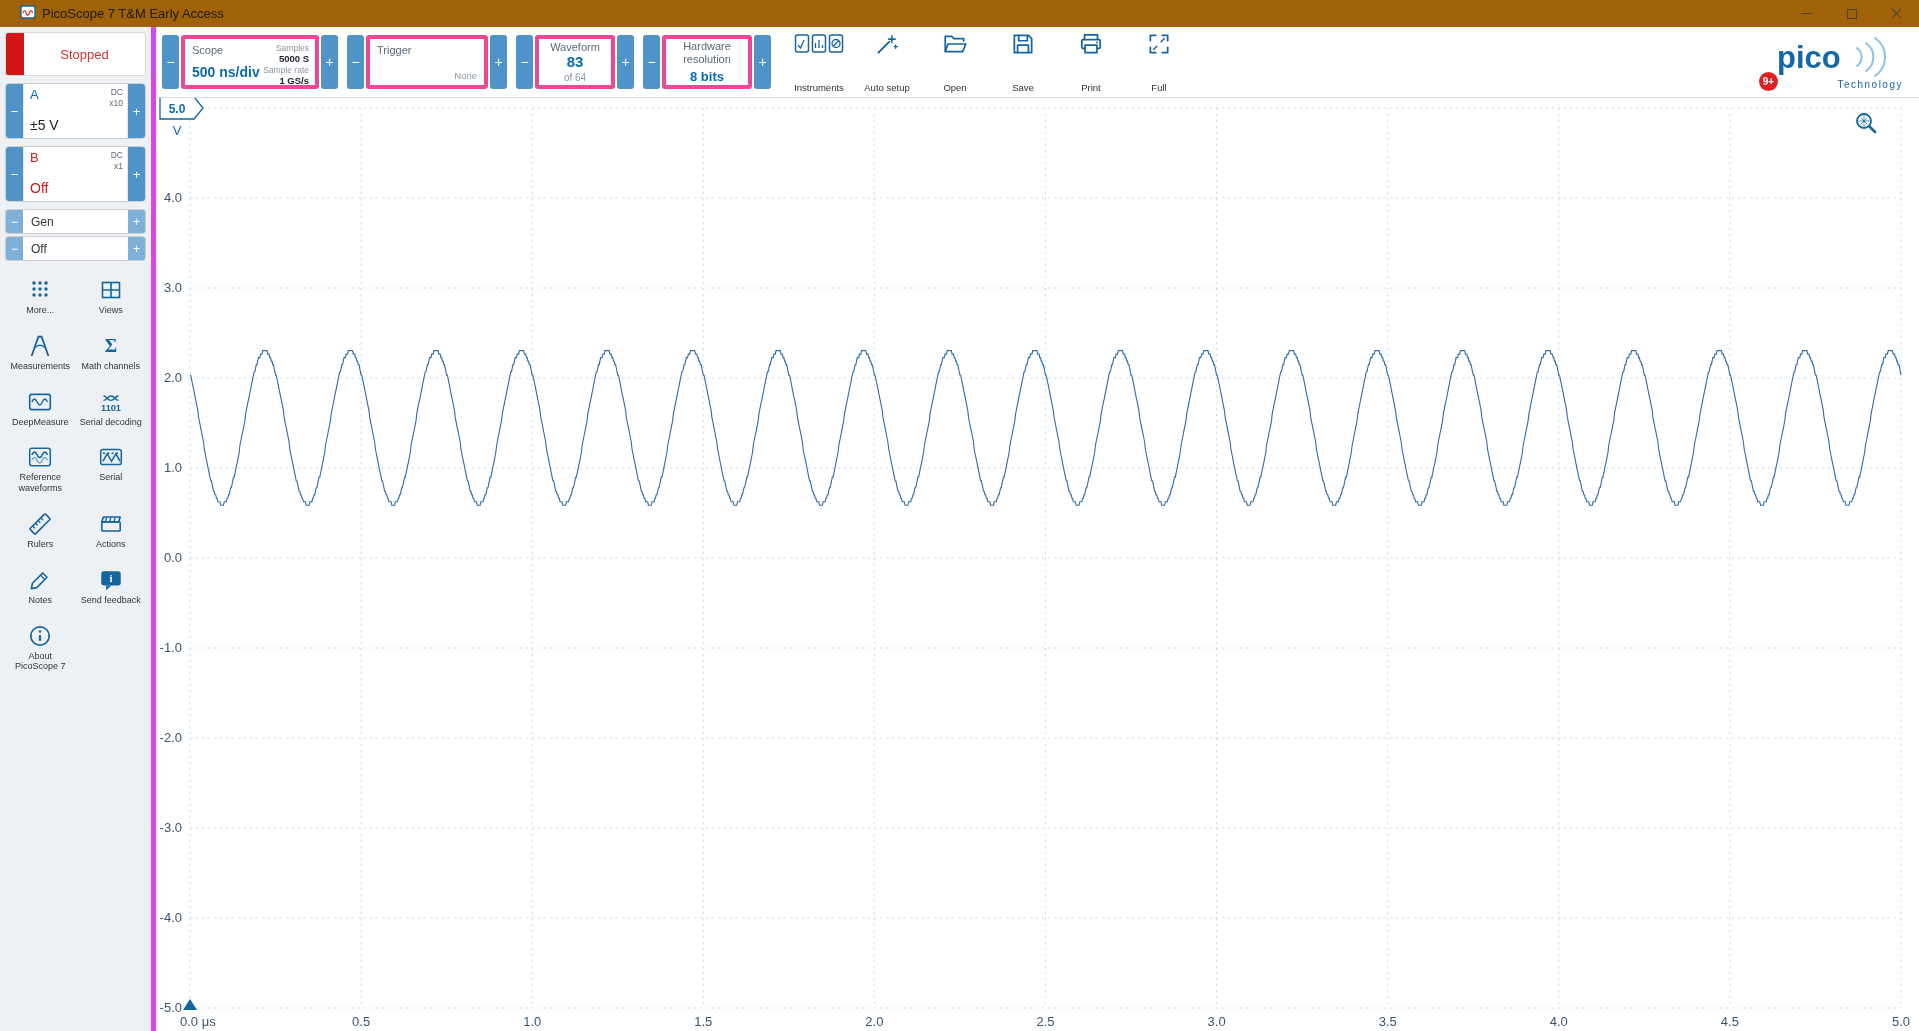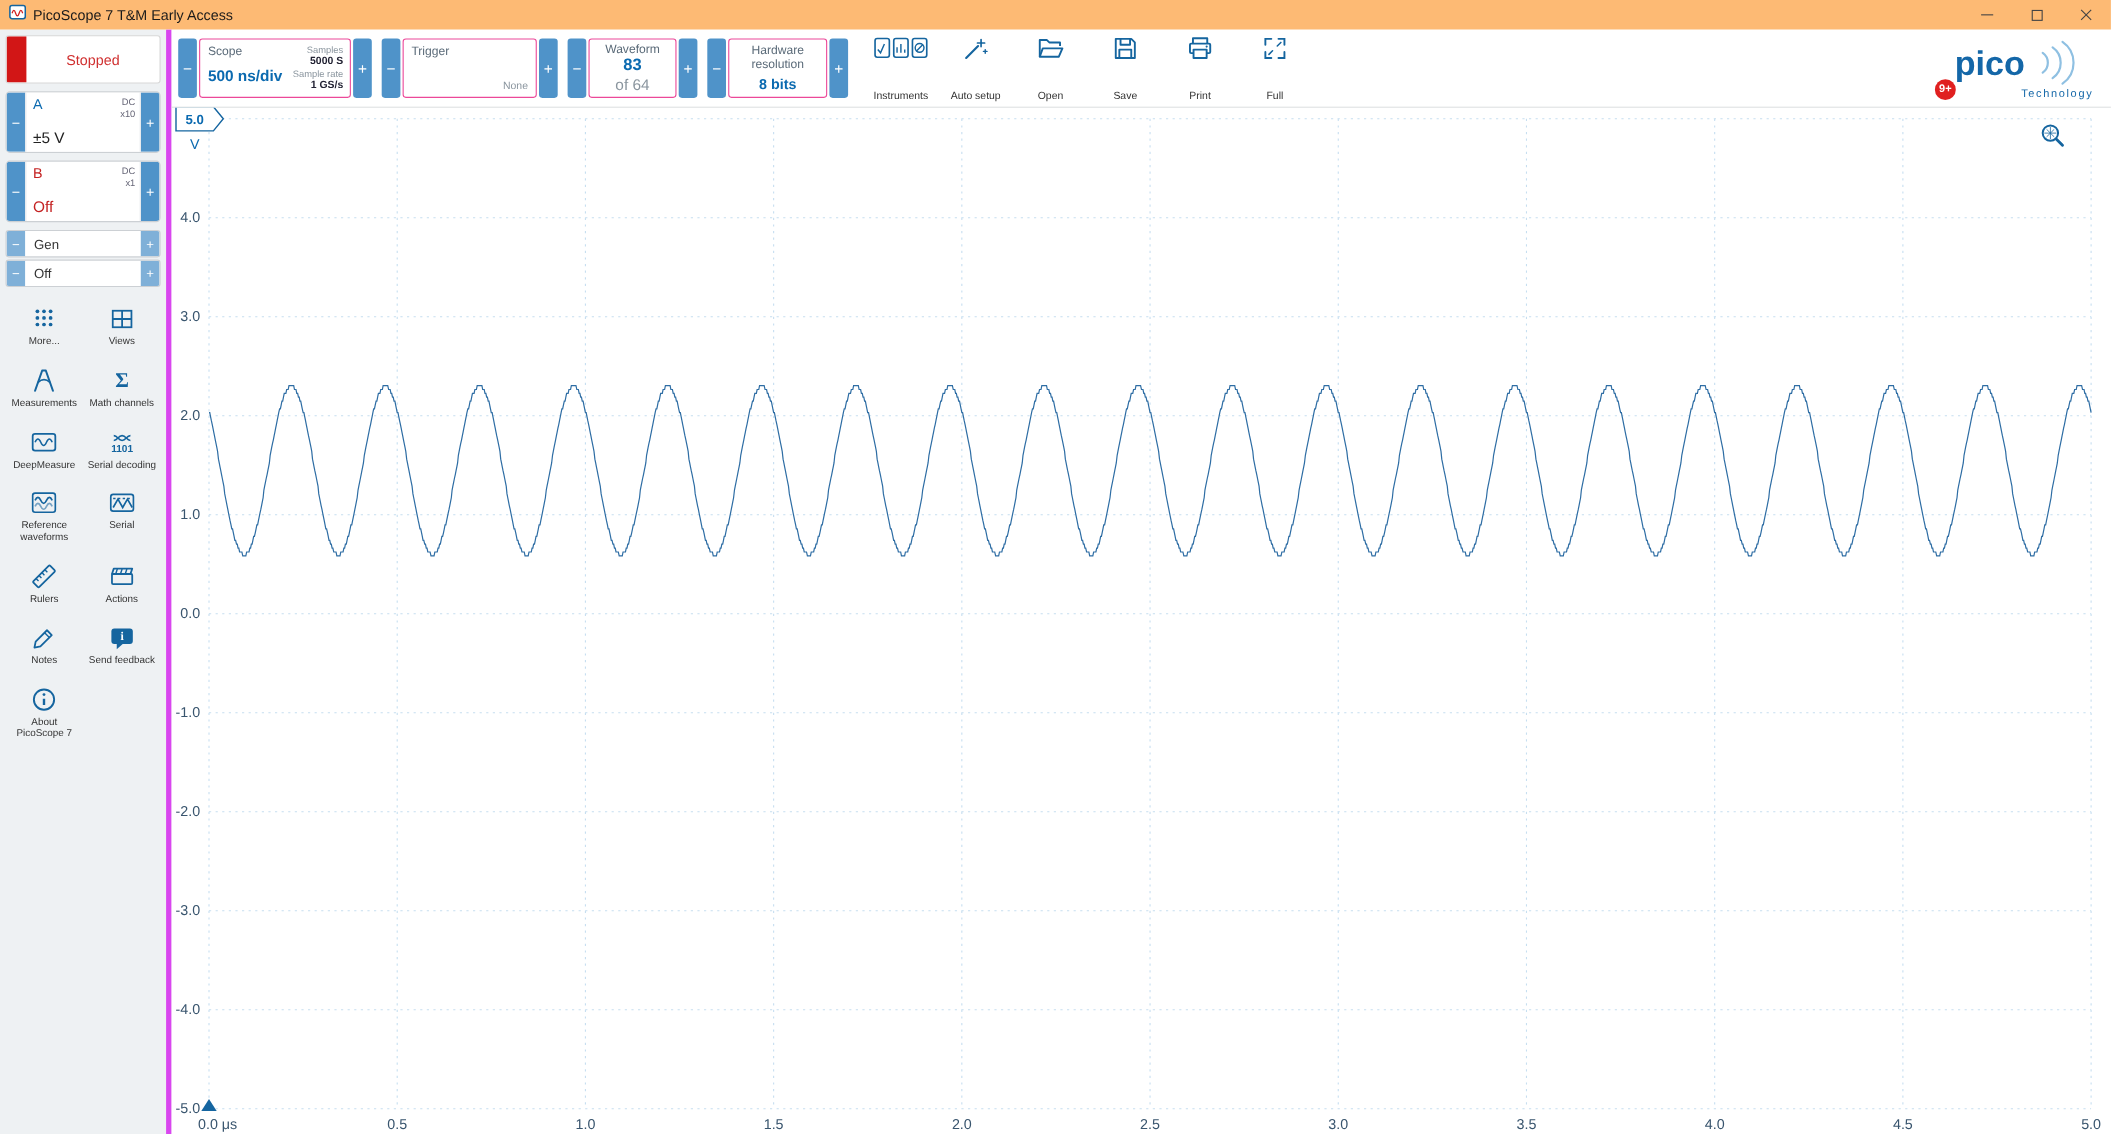--- a/index.html
+++ b/index.html
@@ -1,20 +1,20 @@
 <!DOCTYPE html>
 <html><head>
 <meta charset="utf-8">
 <style>
   html,body{margin:0;padding:0;width:1919px;height:1031px;overflow:hidden;
     font-family:"Liberation Sans",sans-serif;background:#fff;}
   *{box-sizing:border-box;}
 
   
-  .titlebar{height:27px;background:#fdba74;display:flex;align-items:center;padding-left:8px;}
+  .titlebar{height:27px;background:#a16207;display:flex;align-items:center;padding-left:20px;}
   .titlebar .title{font-size:13px;color:#1a1a1a;margin-left:6px;}
   .win-controls{margin-left:auto;display:flex;height:100%;}
   .wc{width:45px;display:flex;align-items:center;justify-content:center;}
   .wc-min-g{width:11px;height:1px;background:#444;}
   .wc-max-g{width:10px;height:10px;border:1px solid #444;}
 
   
   .app-body{display:flex;height:1004px;}
   .left-col{width:156px;flex:none;background:#eef1f3;border-right:5px solid #d946ef;padding:5px;}
 
@@ -40,32 +40,32 @@
   .tools-grid{margin-top:16px;display:grid;grid-template-columns:1fr 1fr;row-gap:17px;}
   .tool-item{display:flex;flex-direction:column;align-items:center;}
   .tool-icon{height:26px;display:flex;align-items:center;}
   .tool-label{font-size:9px;color:#333;text-align:center;line-height:1.2;margin-top:2px;max-width:66px;}
 
   
   .right-col{flex:1;display:flex;flex-direction:column;min-width:0;}
   .toolbar{height:71px;flex:none;background:#fff;border-bottom:1px solid #d9dcde;display:flex;align-items:center;padding-left:6px;position:relative;}
   .tb-group{display:flex;height:54px;margin-right:9px;}
   .tb-group .pm{height:100%;border-radius:3px;font-size:14px;}
-  .tb-panel{background:#fff;border:1px solid #ec4899;border-radius:3px;margin:0 2px;position:relative;}
+  .tb-panel{background:#fff;border:4px solid #ec4899;border-radius:3px;margin:0 2px;position:relative;}
   .panel-label{font-size:11px;color:#5a6a78;}
   .panel-scope{width:138px;padding:5px 7px;}
   .scope-value{font-size:14px;font-weight:bold;color:#0b6ab0;margin-top:8px;}
   .scope-samples{position:absolute;top:4px;right:6px;text-align:right;line-height:1.2;}
   .ss-label{font-size:8.5px;color:#8a959e;}
   .ss-value{font-size:9.5px;color:#223;font-weight:bold;}
   .panel-trigger{width:122px;padding:5px 7px;}
   .trigger-value{position:absolute;bottom:4px;right:7px;font-size:9.5px;color:#8a959e;}
   .panel-waveform{width:80px;display:flex;flex-direction:column;align-items:center;justify-content:center;}
   .wf-value{font-size:15px;font-weight:bold;color:#0b6ab0;line-height:1.25;}
-  .wf-sub{font-size:14px;color:#8a959e;}
+  .wf-sub{font-size:10px;color:#8a959e;}
   .panel-res{width:90px;display:flex;flex-direction:column;align-items:center;justify-content:center;text-align:center;}
   .res-label{font-size:11px;color:#5a6a78;line-height:1.2;}
   .res-value{font-size:13px;font-weight:bold;color:#0b6ab0;margin-top:3px;}
 
   .tb-buttons{display:flex;margin-left:6px;gap:2px;}
   .tb-btn{width:66px;height:62px;display:flex;flex-direction:column;align-items:center;justify-content:flex-start;border-radius:3px;gap:24px;}
   .tb-btn-icon{height:30px;display:flex;align-items:center;}
   .tb-btn-label{font-size:9.5px;color:#333;margin-top:1px;white-space:nowrap;}
 
   .brand-area{position:absolute;right:12px;top:5px;width:134px;height:62px;}

